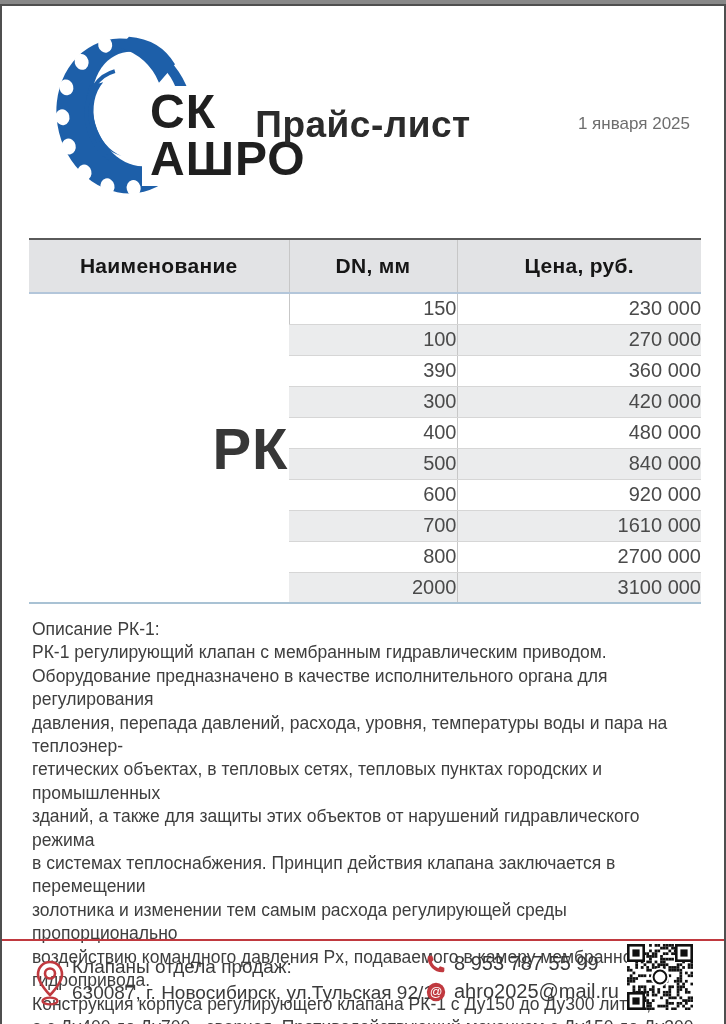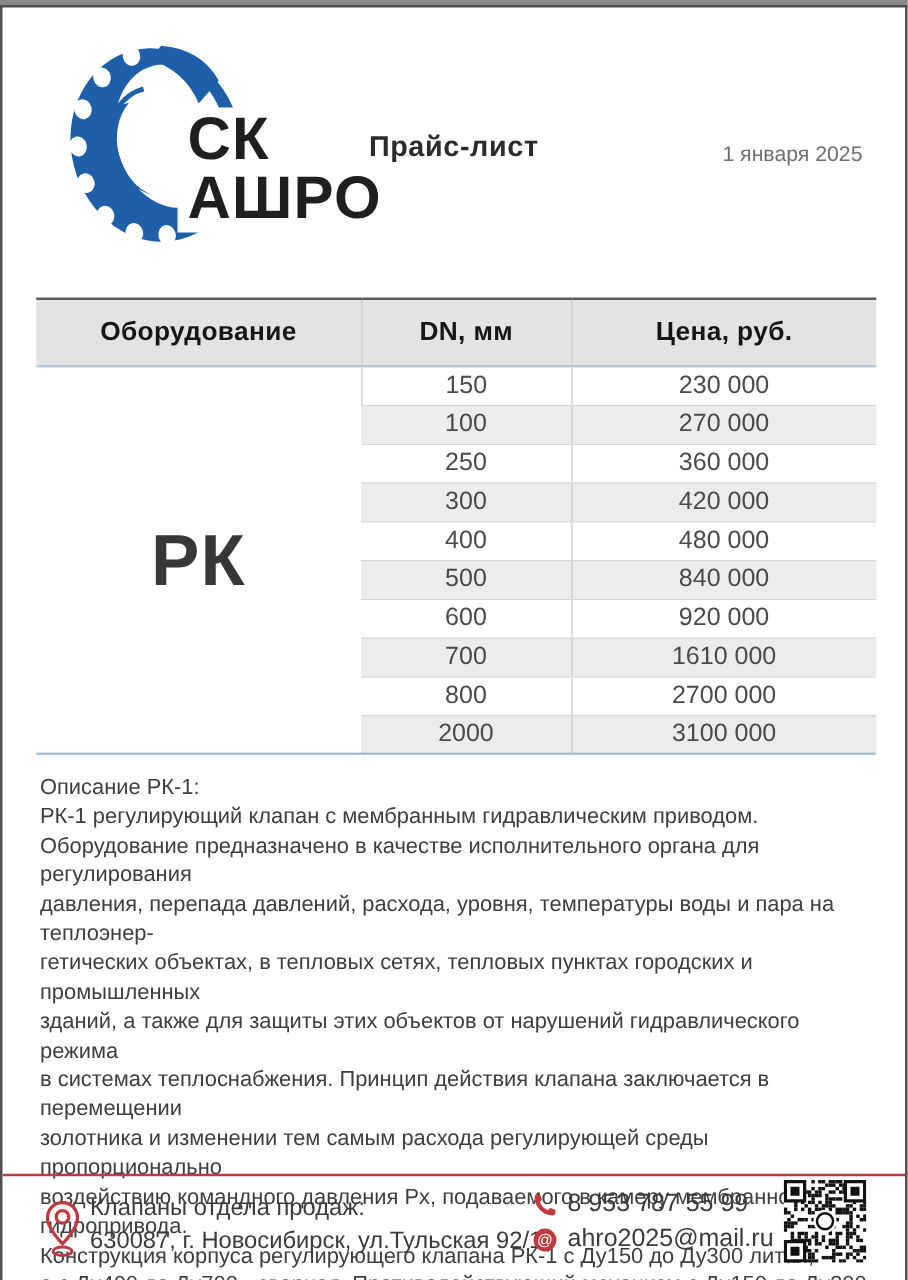--- a/index.html
+++ b/index.html
@@ -11,38 +11,38 @@
   }
 
   
   .logo { position:absolute; left:28px; top:22px; width:210px; height:170px; }
   .logo svg { position:absolute; left:0; top:0; }
   .logo-text { position:absolute; left:112px; top:58px; background:#fff; padding:2px 6px 4px 8px;
                font-weight:900; color:#1f1f1f; line-height:0.98; letter-spacing:1px;}
   .logo-line1 { font-size:48px; }
   .logo-line2 { font-size:48px; }
   .doc-title { position:absolute; left:0; right:0; top:98px; text-align:center;
-               font-size:23px; font-weight:bold; color:#2b2b2b; letter-spacing:0.5px; }
+               font-size:37px; font-weight:bold; color:#2b2b2b; letter-spacing:0.5px; }
   .doc-date { position:absolute; right:34px; top:108px; font-size:17px; color:#6e6e6e; }
   .subtitle { position:absolute; left:0; right:0; top:172px; text-align:center;
               font-size:29px; font-weight:bold; color:#303030; letter-spacing:0.3px; }
 
   
   .price-table { position:absolute; left:27px; top:232px; width:672px;
                  border-collapse:collapse; table-layout:fixed; }
   .price-table col.c1 { width:260px; }
   .price-table col.c2 { width:168px; }
   .price-table col.c3 { width:244px; }
   .price-table th {
     height:54px; background:#e2e3e5; font-size:21px; font-weight:bold; color:#161616;
     border-top:2px solid #5a5a5a; border-bottom:2px solid #b3c6da; text-align:center;
     letter-spacing:0.3px;
   }
   .price-table th + th, .price-table td + td { border-left:1px solid #c7c7c7; }
-  .price-table td { height:31px; text-align:center; font-size:20px; color:#4a4a4a;
+  .price-table td { height:31px; text-align:right; font-size:20px; color:#4a4a4a;
                     border-bottom:1px solid #d6d6d6; }
   .price-table tr.even td { background:#ebeced; }
   .price-table tr.odd td { background:#ffffff; }
   .price-table td.name-cell { background:#ffffff !important; font-size:58px; font-weight:bold;
                               color:#373737; border-bottom:2px solid #a9c2d4; letter-spacing:1px; }
   .price-table tr:last-child td { border-bottom:2px solid #a9c2d4; }
 
   
   .description { position:absolute; left:30px; top:612px; width:666px;
                  font-size:17.5px; line-height:23.4px; color:#3e3e3e; white-space:pre-line; }
@@ -93,37 +93,37 @@
   <div class="doc-date">1 января 2025</div>
 
   <table class="price-table">
     <colgroup>
         <col class="c1">
         <col class="c2">
         <col class="c3">
       </colgroup>
     <thead>
       <tr>
-        <th>Оборудование</th>
+        <th>Наименование</th>
         <th>DN, мм</th>
         <th>Цена, руб.</th>
       </tr>
     </thead>
     <tbody>
         <tr class="odd">
           <td rowspan="10" class="name-cell">РК</td>
           <td>150</td>
           <td>230 000</td>
         </tr>
         <tr class="even">
           <td>100</td>
           <td>270 000</td>
         </tr>
         <tr class="odd">
-          <td>250</td>
+          <td>390</td>
           <td>360 000</td>
         </tr>
         <tr class="even">
           <td>300</td>
           <td>420 000</td>
         </tr>
         <tr class="odd">
           <td>400</td>
           <td>480 000</td>
         </tr>

